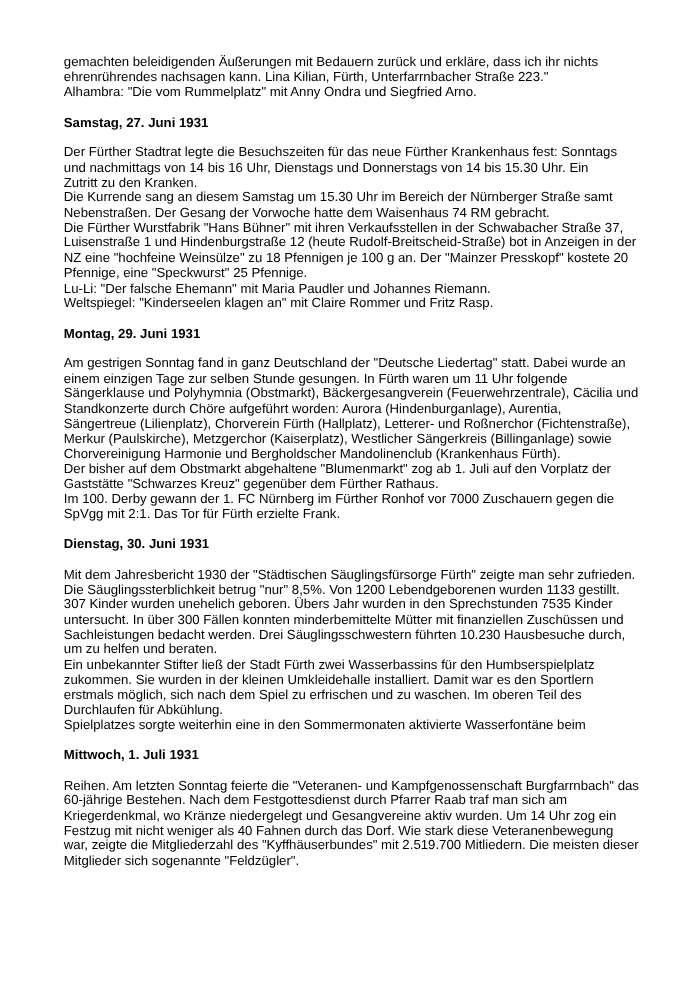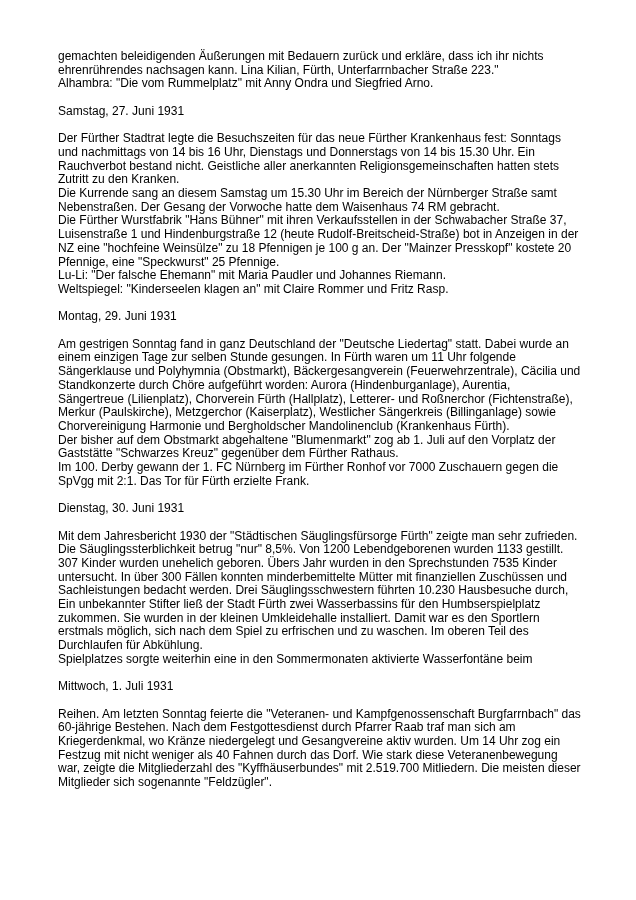--- a/index.html
+++ b/index.html
@@ -24,42 +24,41 @@
   }
   .block {
     margin: 13.7px 0 0 0;
     padding: 0;
   }
   .block:first-child {
     margin-top: 0;
   }
   h2.block {
     font-size: 12px;
-    font-weight: 400;
+    font-weight: 700;
   }
   .line {
     display: block;
     white-space: pre;
   }
 </style>
 </head>
 <body>
 
 <div class="page">
   <div class="content" id="doc-content">
       <p class="block paragraph">
         <span class="line">gemachten beleidigenden Äußerungen mit Bedauern zurück und erkläre, dass ich ihr nichts</span>
         <span class="line">ehrenrührendes nachsagen kann. Lina Kilian, Fürth, Unterfarrnbacher Straße 223."</span>
         <span class="line">Alhambra: "Die vom Rummelplatz" mit Anny Ondra und Siegfried Arno.</span>
       </p>
       <h2 class="block heading">Samstag, 27. Juni 1931</h2>
       <p class="block paragraph">
         <span class="line">Der Fürther Stadtrat legte die Besuchszeiten für das neue Fürther Krankenhaus fest: Sonntags</span>
         <span class="line">und nachmittags von 14 bis 16 Uhr, Dienstags und Donnerstags von 14 bis 15.30 Uhr. Ein</span>
-        <span class="line">Rauchverbot bestand nicht. Geistliche aller anerkannten Religionsgemeinschaften hatten stets</span>
         <span class="line">Zutritt zu den Kranken.</span>
         <span class="line">Die Kurrende sang an diesem Samstag um 15.30 Uhr im Bereich der Nürnberger Straße samt</span>
         <span class="line">Nebenstraßen. Der Gesang der Vorwoche hatte dem Waisenhaus 74 RM gebracht.</span>
         <span class="line">Die Fürther Wurstfabrik "Hans Bühner" mit ihren Verkaufsstellen in der Schwabacher Straße 37,</span>
         <span class="line">Luisenstraße 1 und Hindenburgstraße 12 (heute Rudolf-Breitscheid-Straße) bot in Anzeigen in der</span>
         <span class="line">NZ eine "hochfeine Weinsülze" zu 18 Pfennigen je 100 g an. Der "Mainzer Presskopf" kostete 20</span>
         <span class="line">Pfennige, eine "Speckwurst" 25 Pfennige.</span>
         <span class="line">Lu-Li: "Der falsche Ehemann" mit Maria Paudler und Johannes Riemann.</span>
         <span class="line">Weltspiegel: "Kinderseelen klagen an" mit Claire Rommer und Fritz Rasp.</span>
       </p>
@@ -77,20 +76,21 @@
         <span class="line">Im 100. Derby gewann der 1. FC Nürnberg im Fürther Ronhof vor 7000 Zuschauern gegen die</span>
         <span class="line">SpVgg mit 2:1. Das Tor für Fürth erzielte Frank.</span>
       </p>
       <h2 class="block heading">Dienstag, 30. Juni 1931</h2>
       <p class="block paragraph">
         <span class="line">Mit dem Jahresbericht 1930 der "Städtischen Säuglingsfürsorge Fürth" zeigte man sehr zufrieden.</span>
         <span class="line">Die Säuglingssterblichkeit betrug "nur" 8,5%. Von 1200 Lebendgeborenen wurden 1133 gestillt.</span>
         <span class="line">307 Kinder wurden unehelich geboren. Übers Jahr wurden in den Sprechstunden 7535 Kinder</span>
         <span class="line">untersucht. In über 300 Fällen konnten minderbemittelte Mütter mit finanziellen Zuschüssen und</span>
         <span class="line">Sachleistungen bedacht werden. Drei Säuglingsschwestern führten 10.230 Hausbesuche durch,</span>
+        <span class="line">um zu helfen und beraten.</span>
         <span class="line">Ein unbekannter Stifter ließ der Stadt Fürth zwei Wasserbassins für den Humbserspielplatz</span>
         <span class="line">zukommen. Sie wurden in der kleinen Umkleidehalle installiert. Damit war es den Sportlern</span>
         <span class="line">erstmals möglich, sich nach dem Spiel zu erfrischen und zu waschen. Im oberen Teil des</span>
         <span class="line">Durchlaufen für Abkühlung.</span>
         <span class="line">Spielplatzes sorgte weiterhin eine in den Sommermonaten aktivierte Wasserfontäne beim</span>
       </p>
       <h2 class="block heading">Mittwoch, 1. Juli 1931</h2>
       <p class="block paragraph">
         <span class="line">Reihen. Am letzten Sonntag feierte die "Veteranen- und Kampfgenossenschaft Burgfarrnbach" das</span>
         <span class="line">60-jährige Bestehen. Nach dem Festgottesdienst durch Pfarrer Raab traf man sich am</span>

